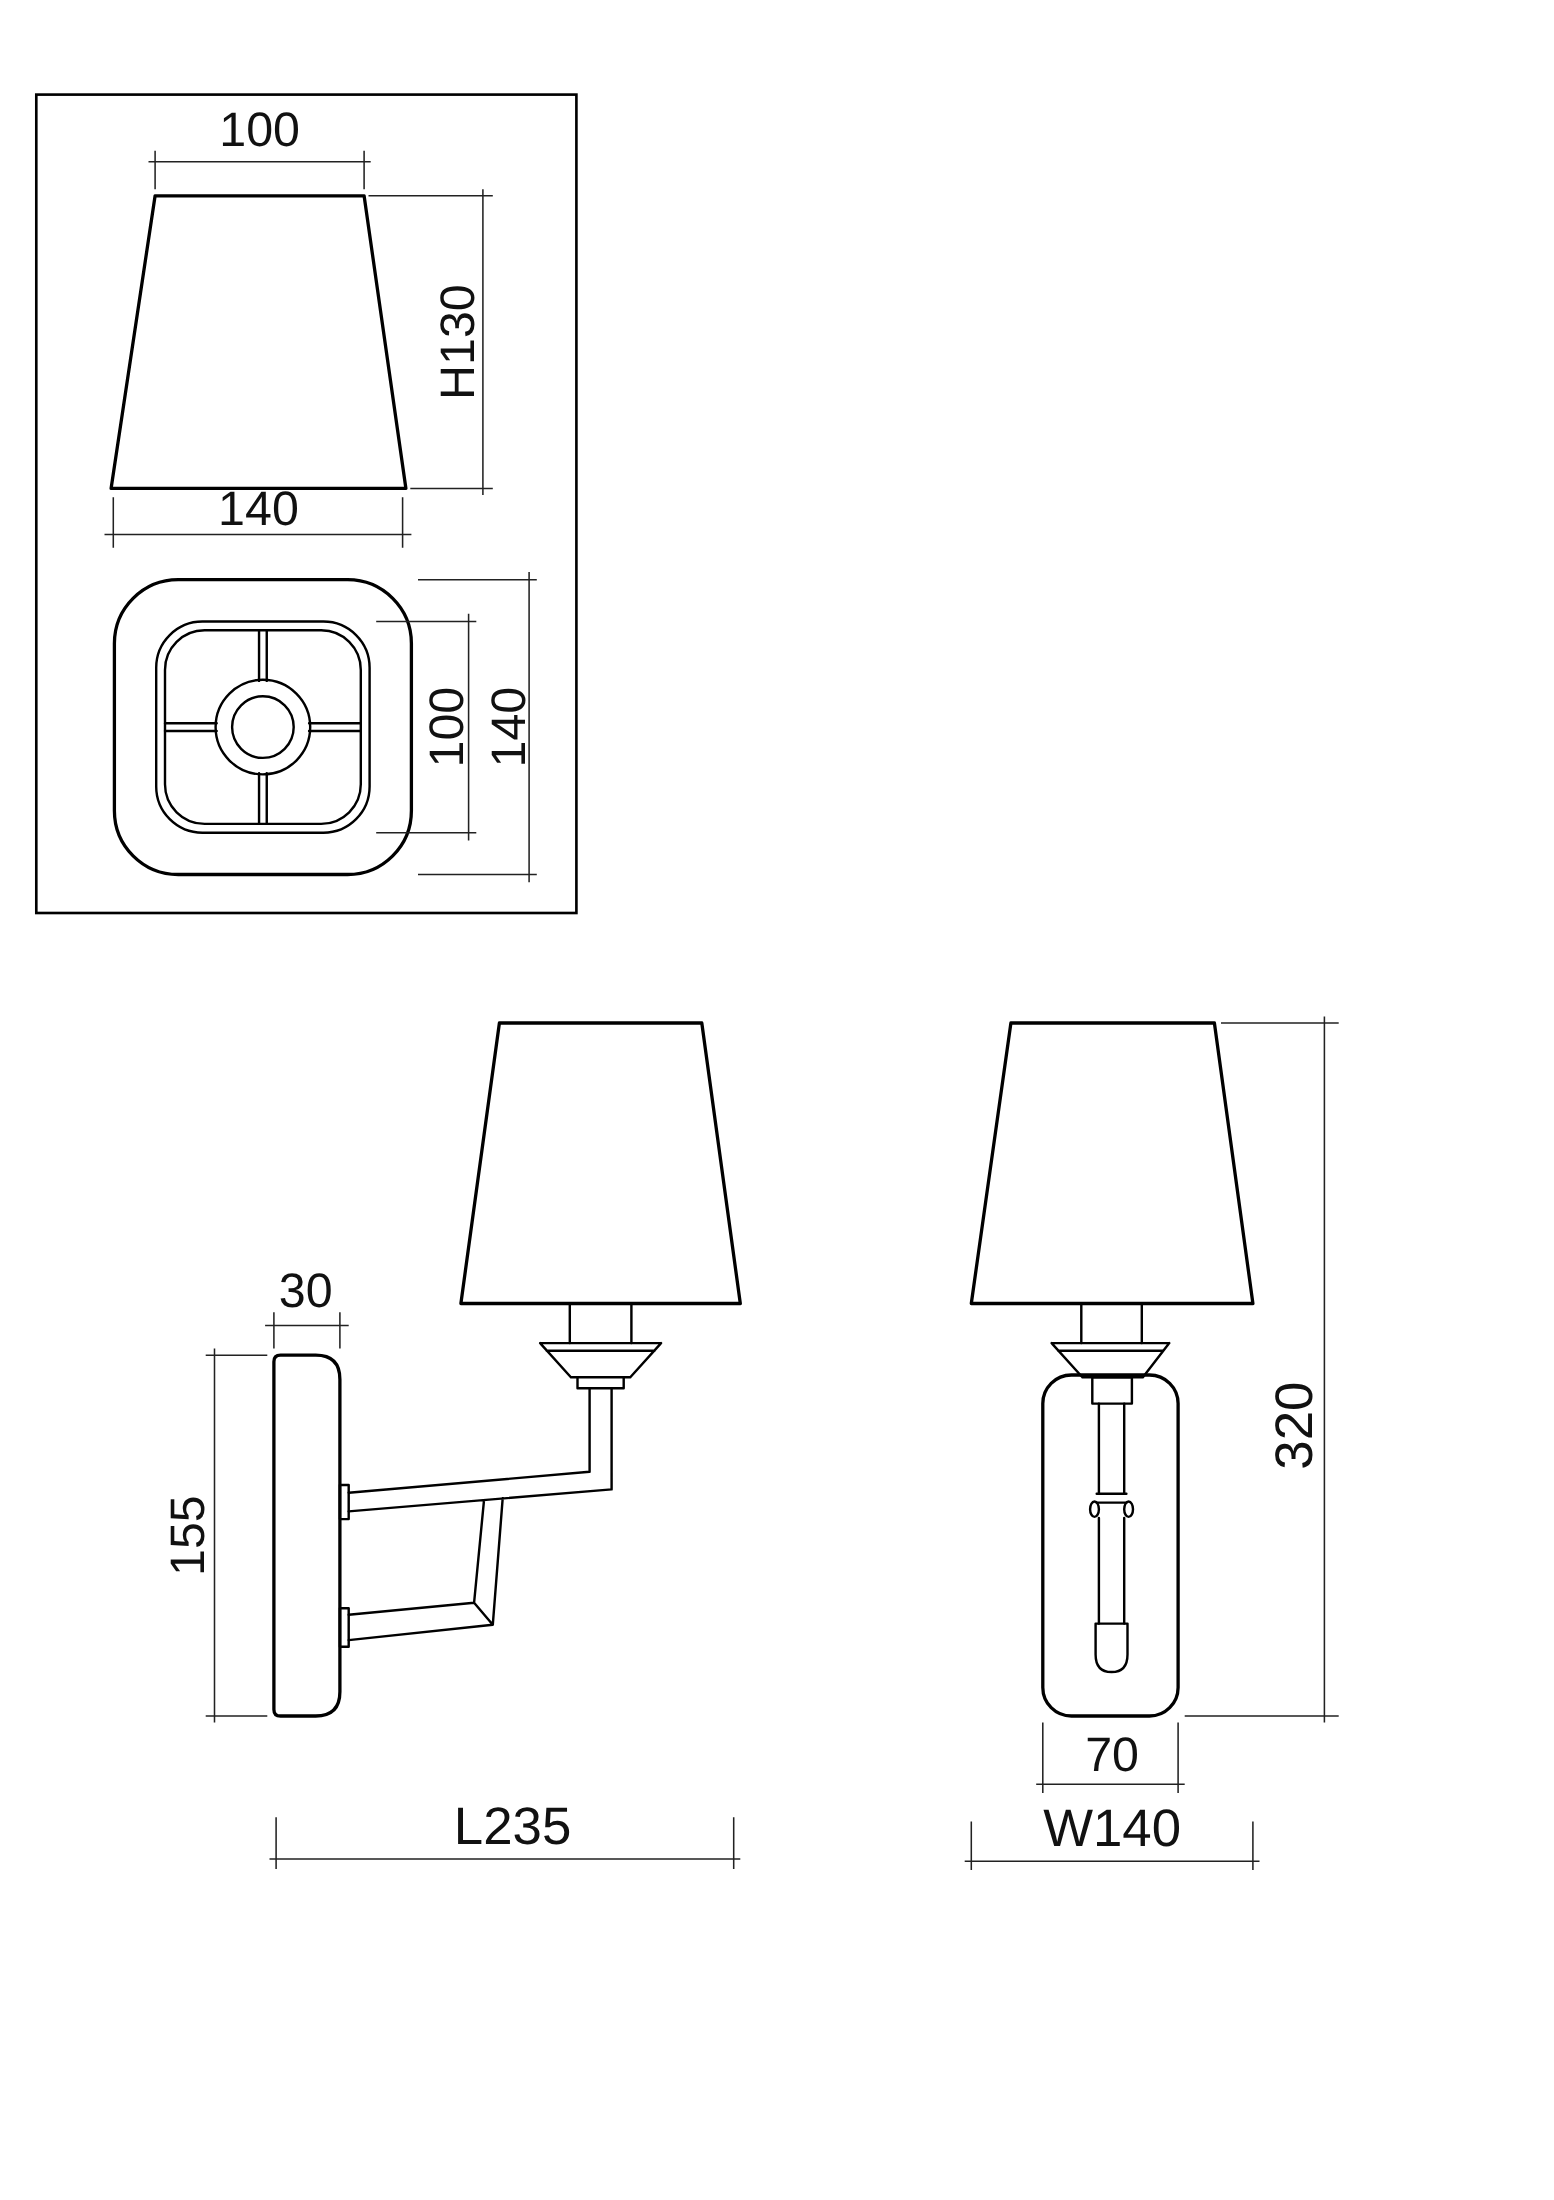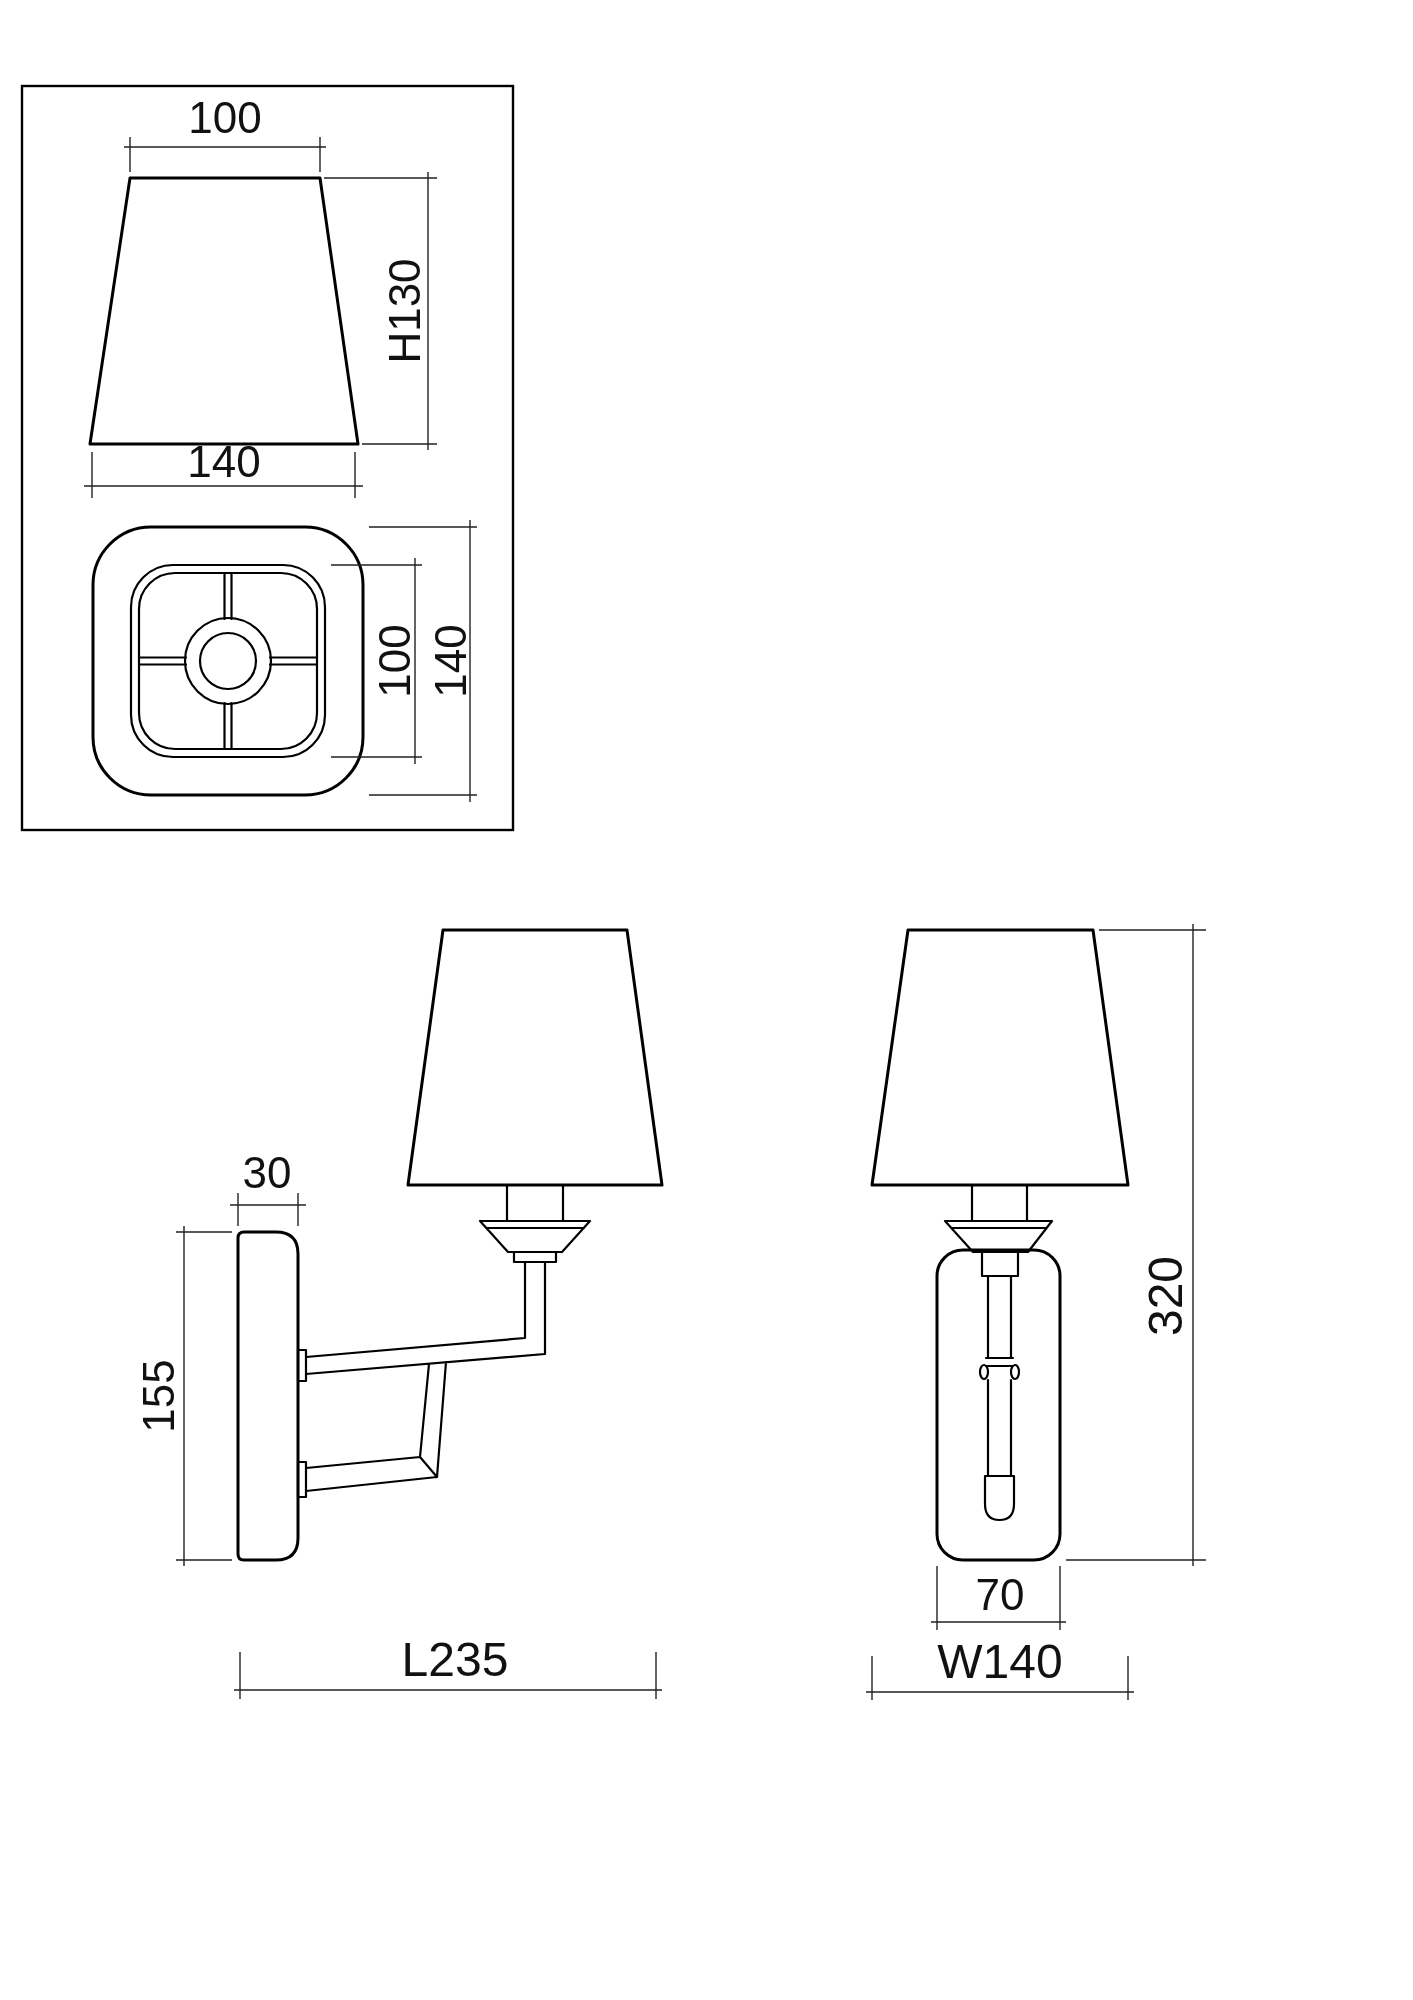--- a/index.html
+++ b/index.html
@@ -1,16 +1,16 @@
 <!DOCTYPE html>
 <html><head>
 <meta charset="utf-8">
 <style>
   html,body{margin:0;padding:0;background:#ffffff;}
-  .stage{width:1365px;height:2000px;position:relative;background:#fff;}
+  .stage{width:1365px;height:2000px;position:relative;background:#fff;padding-left:11px;}
   svg{display:block;}
   .o3{fill:none;stroke:#000;stroke-width:3;stroke-linejoin:round;stroke-linecap:round;}
   .o2{fill:none;stroke:#000;stroke-width:2.2;stroke-linejoin:round;stroke-linecap:round;}
   .frame{fill:none;stroke:#000;stroke-width:2.4;}
   .d{fill:none;stroke:#222;stroke-width:1.4;stroke-linecap:butt;}
   .t{font-family:"Liberation Sans",sans-serif;font-size:44px;fill:#111;text-anchor:middle;}
   .tb{font-family:"Liberation Sans",sans-serif;font-size:48px;fill:#111;text-anchor:middle;}
 </style>
 </head>
 <body>

